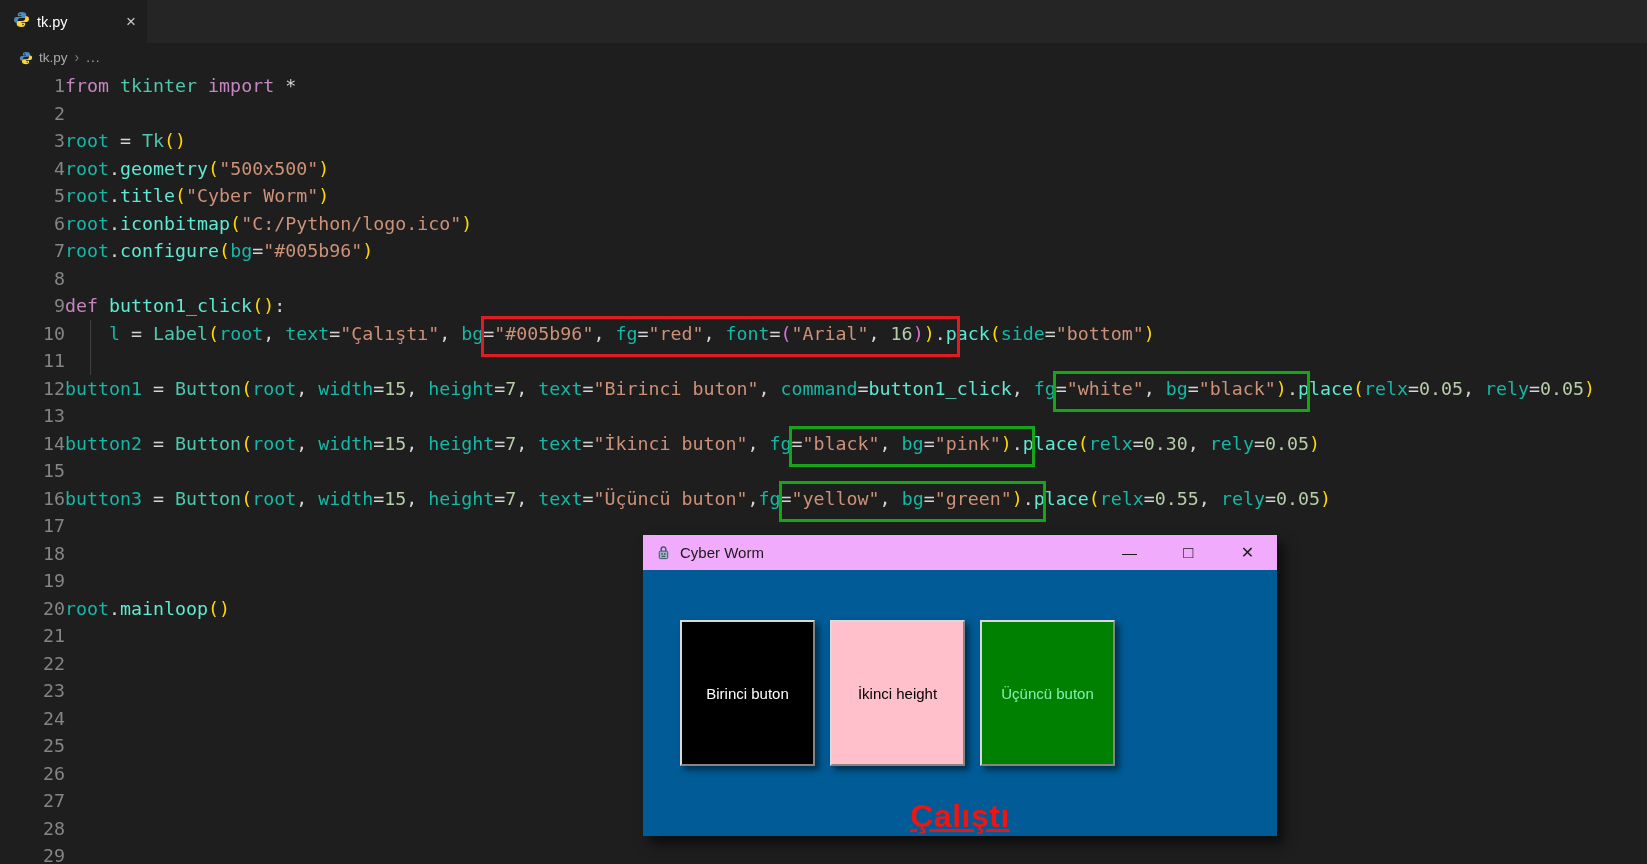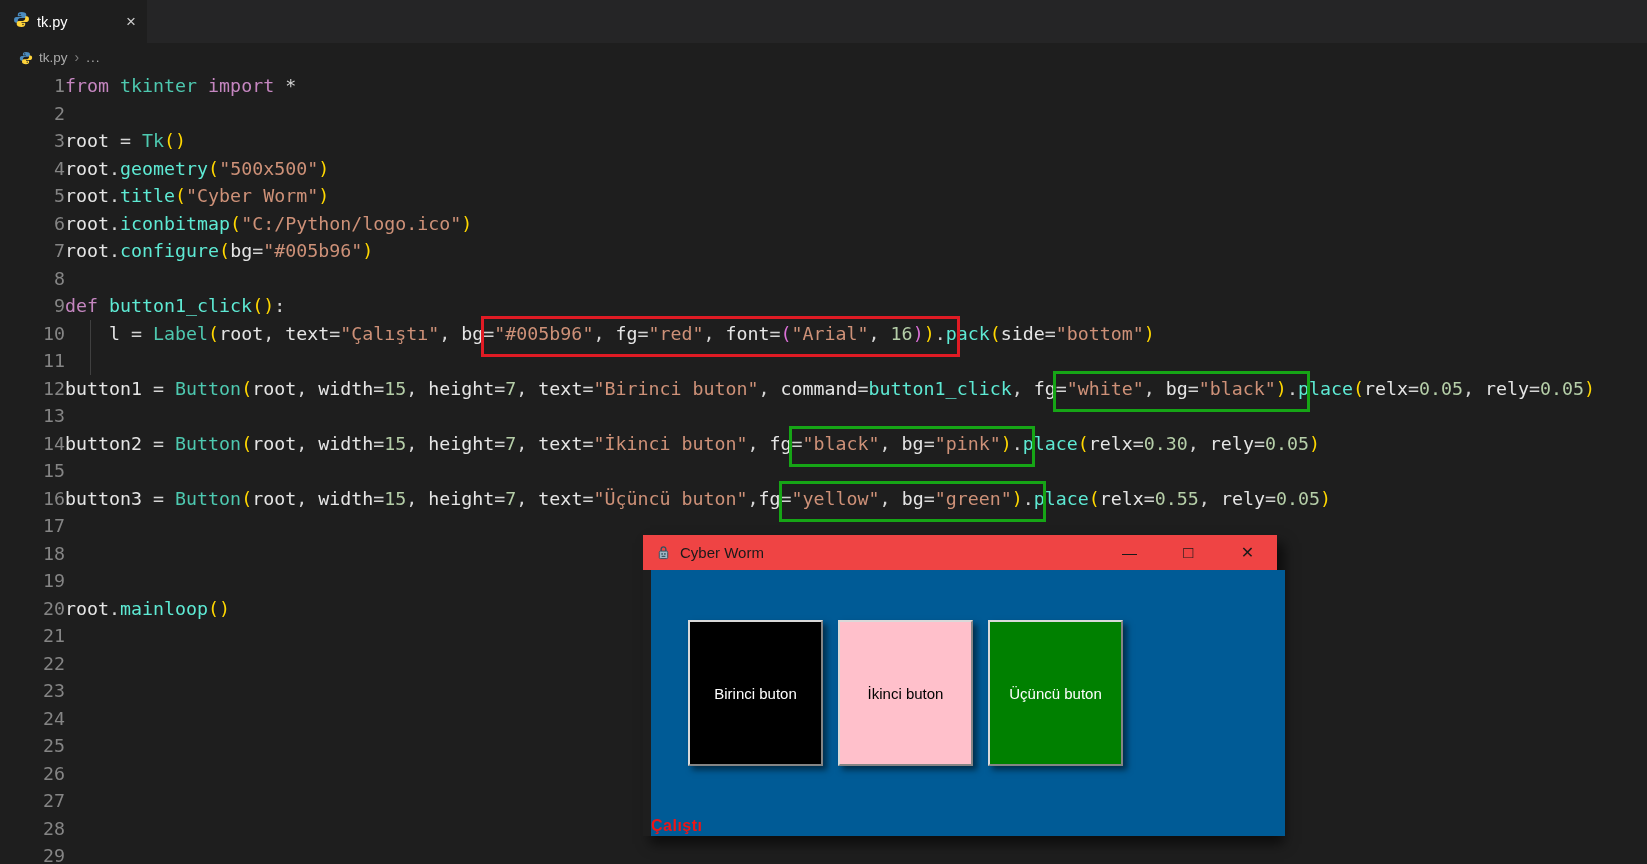--- a/index.html
+++ b/index.html
@@ -21,47 +21,47 @@
   .bc-sep{color:#7f7f7f;font-size:14px;margin:0 7px 2px 7px;}
   .bc-more{color:#a9a9a9;font-size:13.5px;letter-spacing:1px;}
 
   
   .code{position:absolute;left:0;top:72px;width:100%;
         font-family:"DejaVu Sans Mono", monospace;font-size:18.3px;line-height:27.5px;
         white-space:pre;}
   .code-line{height:27.5px;display:flex;}
   .ln{display:inline-block;width:65px;text-align:right;color:#858585;flex:0 0 65px;}
   .lc{}
-  .tk-kw{color:#C586C0}.tk-ty{color:#4EC9B0}.tk-va{color:#e5e5e5}.tk-fn{color:#5eead4}
+  .tk-kw{color:#C586C0}.tk-ty{color:#4EC9B0}.tk-va{color:#14b8a6}.tk-fn{color:#5eead4}
   .tk-st{color:#CE9178}.tk-nu{color:#B5CEA8}.tk-op{color:#D4D4D4}.tk-pl{color:#D4D4D4}
   .tk-p1{color:#FFD700}.tk-p2{color:#DA70D6}
   .indent-guide{position:absolute;left:90px;width:1px;background:#404040;}
 
   
   .ann{position:absolute;border:3px solid;pointer-events:none;z-index:5;}
 
   
   .appwin{position:absolute;left:643px;top:535px;width:634px;height:301px;z-index:10;
           box-shadow:7px 8px 12px rgba(0,0,0,0.6);}
-  .titlebar{position:absolute;left:0;top:0;width:100%;height:35px;background:#ef4444;
+  .titlebar{position:absolute;left:0;top:0;width:100%;height:35px;background:#f0abfc;
             display:flex;align-items:center;}
   .win-title{color:#1a1a1a;font-size:15px;margin-left:9px;}
   .win-controls{margin-left:auto;height:100%;display:flex;}
   .win-btn{width:59px;height:100%;display:flex;align-items:center;justify-content:center;
            color:#1a1a1a;cursor:pointer;}
   .win-btn.glyph-min{font-size:15px;}
   .win-btn.glyph-max{font-size:17px;}
   .win-btn.glyph-close{font-size:16px;}
   .winicon{margin-left:13px;display:flex;}
-  .appbody{position:absolute;left:0;top:35px;width:100%;height:266px;margin-left:8px;}
+  .appbody{position:absolute;left:0;top:35px;width:100%;height:266px;}
   .tkbtn{position:absolute;top:50px;width:135px;height:146px;display:flex;align-items:center;
          justify-content:center;font-size:15px;border:2px outset #d9d9d9;box-sizing:border-box;
          box-shadow:4px 4px 6px rgba(0,0,0,0.5);cursor:pointer;}
-  .runlabel{position:absolute;bottom:1px;left:0;width:100%;text-align:left;
-            font-size:16px;font-weight:bold;letter-spacing:0.5px;}
+  .runlabel{position:absolute;bottom:1px;left:0;width:100%;text-align:center;
+            font-size:32px;font-weight:bold;letter-spacing:0.5px;text-decoration:underline;}
 </style>
 </head>
 <body>
 
 <div class="tabstrip">
   <div class="tab">
     <span class="pyicon">
       <svg width="17" height="17" viewBox="0 0 16 16">
         <path fill="#4B8BBE" d="M8 1C5.5 1 4.5 2 4.5 3.5V5H8v.7H3.2C1.7 5.7 1 6.9 1 8.5S1.7 11 3.2 11h1.3V9.2c0-1.4 1.2-2.5 2.6-2.5h3.4c1.2 0 2-.9 2-2V3.5C12.5 2 11 1 8 1zM6.6 2.6a.67.67 0 1 1 0 1.34.67.67 0 0 1 0-1.34z"></path>
         <path fill="#FFD43B" d="M8 15c2.5 0 3.5-1 3.5-2.5V11H8v-.7h4.8c1.5 0 2.2-1.2 2.2-2.8S14.3 5 12.8 5h-1.3v1.8c0 1.4-1.2 2.5-2.6 2.5H5.5c-1.2 0-2 .9-2 2v1.2C3.5 14 5 15 8 15zm1.4-1.6a.67.67 0 1 1 0-1.34.67.67 0 0 1 0 1.34z"></path>
@@ -109,20 +109,20 @@
         <div class="win-btn glyph-min">—</div>
         <div class="win-btn glyph-max">□</div>
         <div class="win-btn glyph-close">✕</div>
       </span>
   </div>
   <div class="appbody" id="app-body" style="background: rgb(0, 91, 150);">
     <div class="tkbtn" style="left: 37px; background: rgb(0, 0, 0); color: rgb(255, 255, 255);">
         <span>Birinci buton</span>
       </div>
       <div class="tkbtn" style="left: 187px; background: rgb(255, 192, 203); color: rgb(0, 0, 0);">
-        <span>İkinci buton</span>
+        <span>İkinci height</span>
       </div>
-      <div class="tkbtn" style="left: 337px; background: rgb(0, 128, 0); color: #ffffff;">
+      <div class="tkbtn" style="left: 337px; background: rgb(0, 128, 0); color: #86efac;">
         <span>Üçüncü buton</span>
       </div>
       <div class="runlabel" id="run-label" style="color: rgb(238, 21, 21);">Çalıştı</div>
   </div>
 </div>
 
 </body></html>

